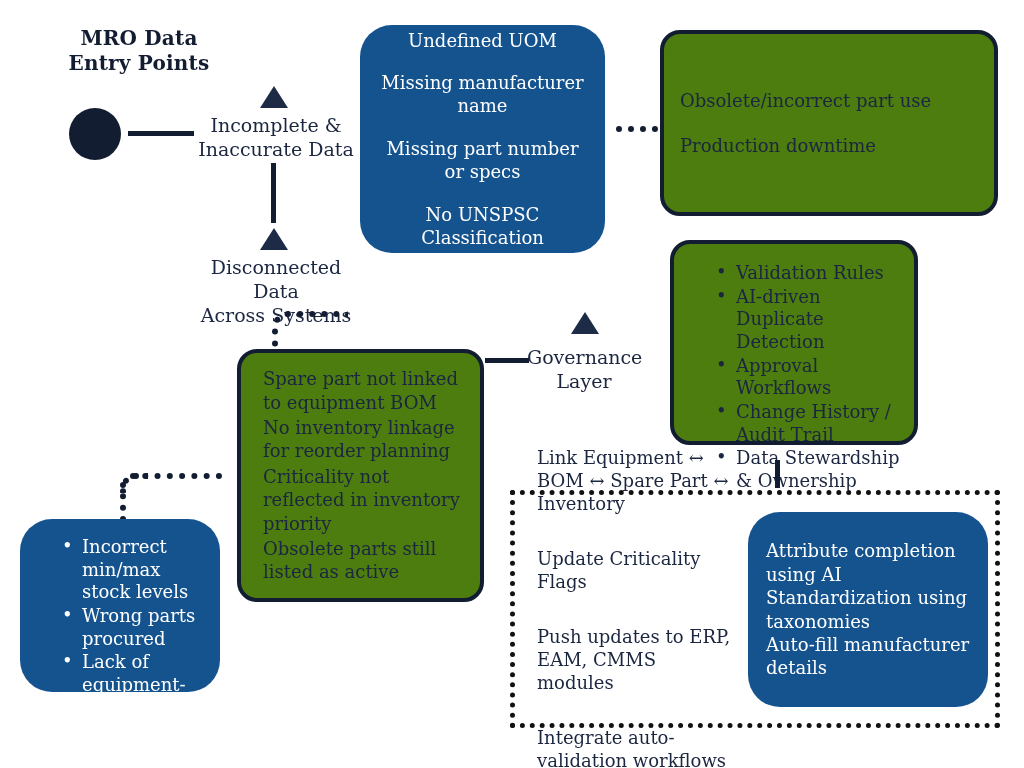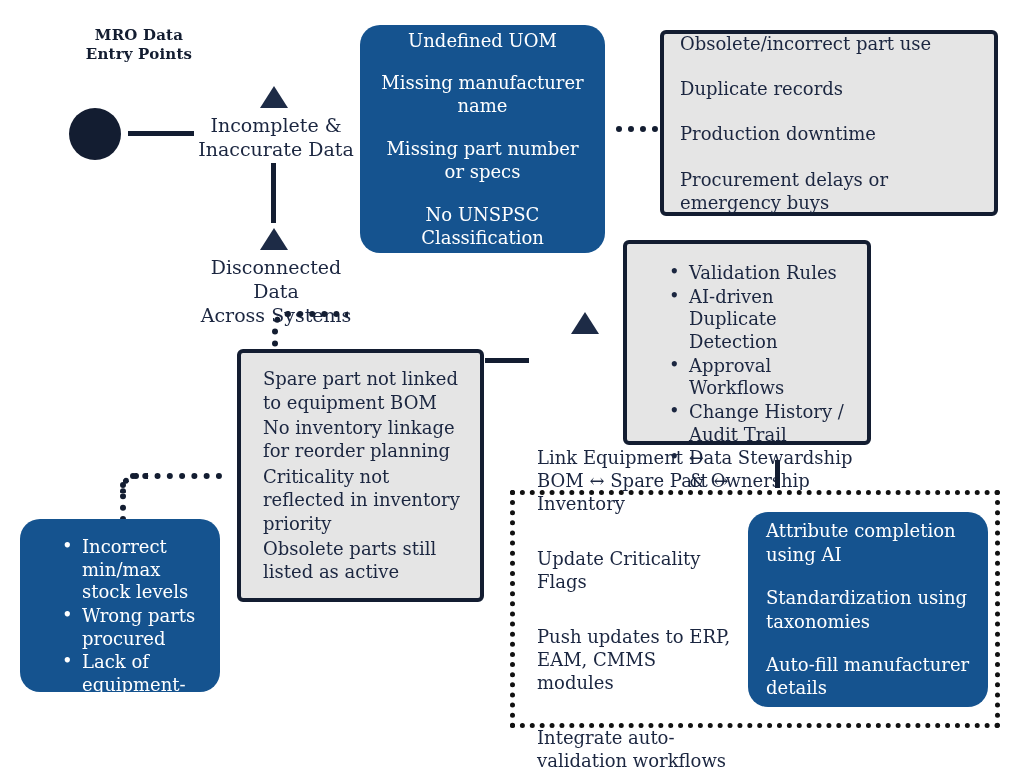--- a/index.html
+++ b/index.html
@@ -18,21 +18,21 @@
 
   
   .title {
     position: absolute;
     left: 24px;
     top: 26px;
     width: 230px;
     text-align: center;
     font-family: "DejaVu Serif", "Liberation Serif", serif;
     font-weight: bold;
-    font-size: 15px;
+    font-size: 20px;
     line-height: 1.25;
     color: #131d31;
     letter-spacing: 0.2px;
   }
 
   
   .node-dot {
     position: absolute;
     width: 52px;
     height: 52px;
@@ -88,26 +88,26 @@
     color: #1b2640;
   }
 
   
   .box {
     position: absolute;
     box-sizing: border-box;
   }
   .box-outline {
     border: 4px solid #131d31;
-    border-radius: 6px;
-    background: #e5e5e5;
+    border-radius: 20px;
+    background: #4d7c0f;
   }
   .box-blue {
     background: #15538f;
-    border-radius: 20px;
+    border-radius: 32px;
     color: #ffffff;
   }
   .box-dotted {
     border: 5px dotted #111111;
     background: #ffffff;
   }
 
   .box-lines {
     display: flex;
     flex-direction: column;
@@ -167,42 +167,44 @@
 
   <div class="tri" style="left:260px; top:228px;"></div>
   <div class="stage-label" style="left:186px; top:255px; width:180px;">
     <div>Disconnected Data</div>
     <div>Across Systems</div>
   </div>
   <div class="elbow" style="left:272px; top:311px; width:70px; height:36px;"></div>
 
   <div class="tri" style="left:571px; top:312px;"></div>
   <div class="hline" style="left:485px; top:358px; width:44px;"></div>
+  <div class="stage-label" style="left:527px; top:345px; width:114px;">
+    <div>Governance</div>
+    <div>Layer</div>
+  </div>
 
   <div class="box box-blue" style="left:360px; top:25px; width:245px; height:228px;">
     <div class="box-lines" style="padding:14px 18px; text-align:center; gap:19px;">
       <div class="line-item">Undefined UOM</div>
       <div class="line-item">Missing manufacturer name</div>
       <div class="line-item">Missing part number or specs</div>
       <div class="line-item">No UNSPSC Classification</div>
     </div>
   </div>
 
   <div class="dotted-h" style="left:616px; top:126px; width:42px;"></div>
 
   <div class="box box-outline" style="left:660px; top:30px; width:338px; height:186px;">
     <div class="box-lines" style="padding:10px 16px; text-align:left; gap:22px;">
       <div class="line-item">Obsolete/incorrect part use</div>
-      <div class="line-item">Duplicate records</div>
       <div class="line-item">Production downtime</div>
-      <div class="line-item"> Procurement delays or emergency buys</div>
-    </div>
-  </div>
-
-  <div class="box box-outline" style="left:623px; top:240px; width:248px; height:205px;">
+    </div>
+  </div>
+
+  <div class="box box-outline" style="left:670px; top:240px; width:248px; height:205px;">
     <ul class="bullets" style="margin:18px 14px 0 40px;">
       <li>Validation Rules</li>
       <li>AI-driven Duplicate Detection</li>
       <li>Approval Workflows</li>
       <li>Change History / Audit Trail</li>
       <li>Data Stewardship &amp; Ownership</li>
     </ul>
   </div>
 
   <div class="vline" style="left:775px; top:460px; height:28px;"></div>
@@ -232,20 +234,20 @@
   <div class="box box-dotted" style="left:510px; top:490px; width:490px; height:238px;">
     <div class="box-lines" style="padding:14px 14px 14px 22px; text-align:left; gap:31px; width:235px;">
       <div class="line-item">Link Equipment ↔ BOM ↔ Spare Part ↔ Inventory</div>
       <div class="line-item">Update Criticality Flags</div>
       <div class="line-item">Push updates to ERP, EAM, CMMS modules</div>
       <div class="line-item">Integrate auto-validation workflows</div>
     </div>
   </div>
 
   <div class="box box-blue" style="left:748px; top:512px; width:240px; height:195px;">
-    <div class="box-lines" style="padding:12px 18px; text-align:left; gap:20px;">
+    <div class="box-lines" style="padding:12px 18px; text-align:left; ">
       <div class="line-item">Attribute completion using AI</div>
       <div class="line-item">Standardization using taxonomies</div>
       <div class="line-item">Auto-fill manufacturer details</div>
     </div>
   </div>
 
 </div>
 
 </body></html>

